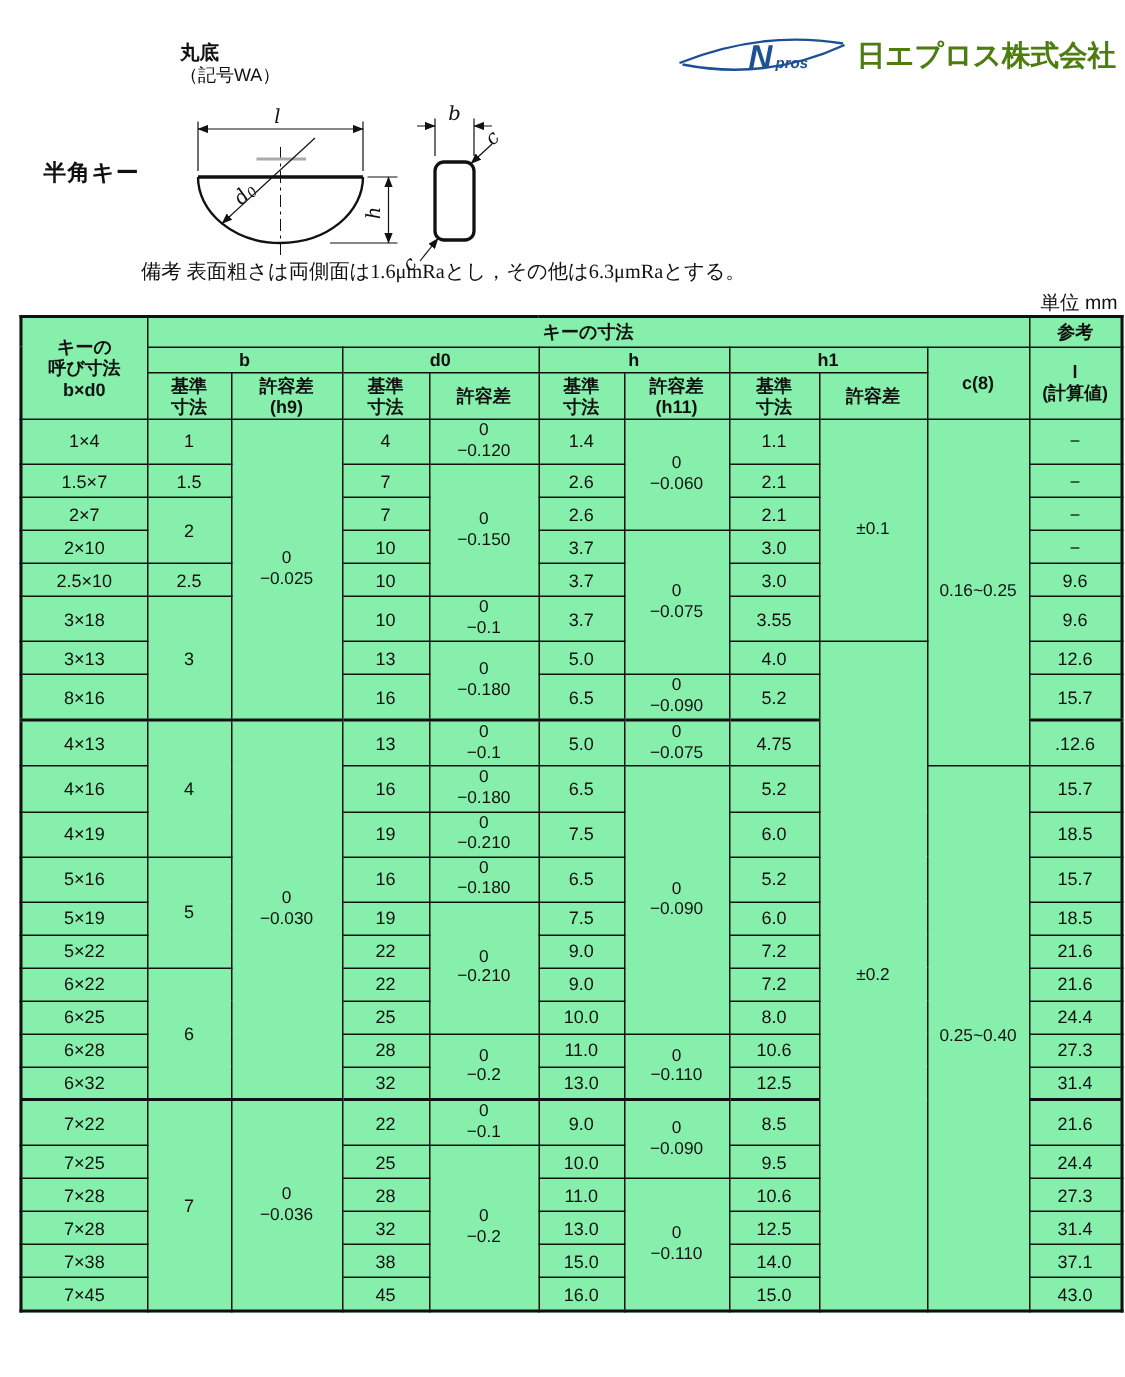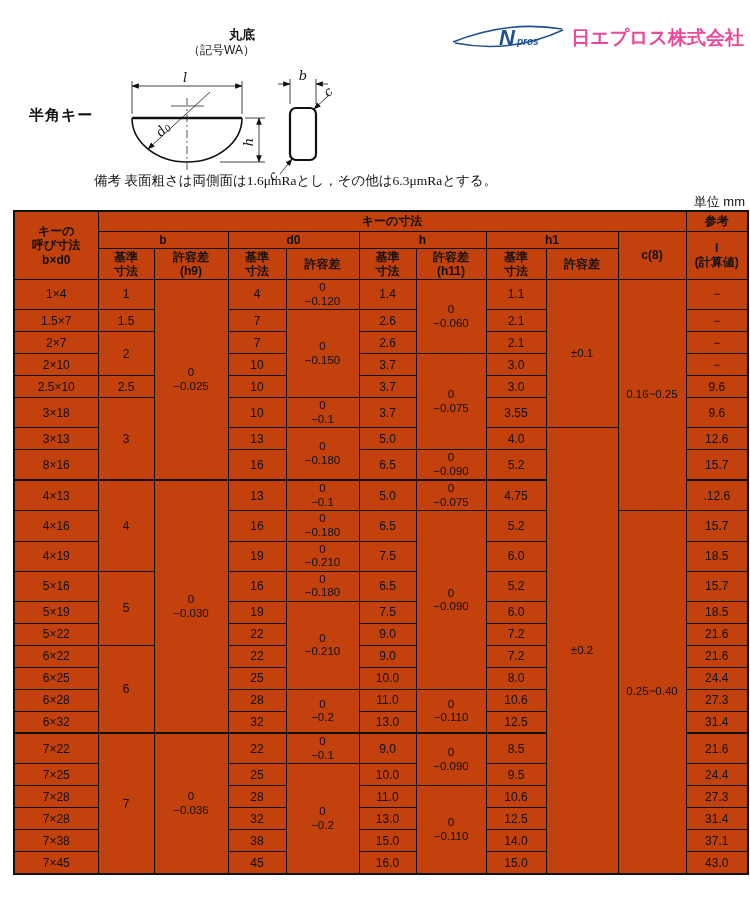--- a/index.html
+++ b/index.html
@@ -5,34 +5,34 @@
   html,body{margin:0;padding:0;background:#ffffff;}
   .page{
     position:relative;width:750px;height:918px;background:#fff;overflow:hidden;
     font-family:"Liberation Sans","DejaVu Sans",sans-serif;color:#111;
   }
   .pre{white-space:pre-line;}
 
   
   .logo{position:absolute;top:16px;right:6px;display:flex;align-items:center;gap:2px;}
   .logo .mark{display:block;}
-  .logo .company{font-size:19px;font-weight:bold;color:#ec4899;letter-spacing:0px;line-height:1;}
+  .logo .company{font-size:19px;font-weight:bold;color:#4d7c0f;letter-spacing:0px;line-height:1;}
 
   
-  .fig-title{position:absolute;left:120px;top:27px;width:135px;text-align:right;font-size:13px;font-weight:bold;line-height:1.25;}
+  .fig-title{position:absolute;left:120px;top:27px;width:135px;text-align:left;font-size:13px;font-weight:bold;line-height:1.25;}
   .fig-subtitle{font-weight:normal;font-size:12px;}
   .side-label{position:absolute;left:29px;top:106px;font-size:15px;font-weight:bold;letter-spacing:1px;}
   .drawing{position:absolute;left:92px;top:66px;}
   .dim-text{font-family:"DejaVu Serif","Liberation Serif",serif;font-style:italic;font-size:13px;fill:#111;}
   .remark{position:absolute;left:94px;top:172px;font-size:13.5px;font-family:Liberation Serif, serif;}
   .unit{position:absolute;right:5px;top:193px;font-size:13px;}
 
   
   .tbl-wrap{position:absolute;left:13px;top:210px;}
-  table{border-collapse:collapse;table-layout:fixed;width:734px;background:#c2410c;}
+  table{border-collapse:collapse;table-layout:fixed;width:734px;background:#86efac;}
   td,th{border:1px solid #111;text-align:center;vertical-align:middle;padding:1px 1px;font-size:12px;line-height:1.18;overflow:hidden;}
   table{border:2px solid #111;}
   thead th{font-weight:bold;}
   tbody tr{height:22px;}
   .hr1{height:20px;} .hr2{height:17px;} .hr3{height:29px;margin-top:34px;}
   .c-btol,.c-d0tol,.c-htol,.c-h1tol{font-size:11.5px;}
   .c-c{font-size:11.5px;}
   .sep{border-bottom-width:2px;}
 </style>
 </head>

